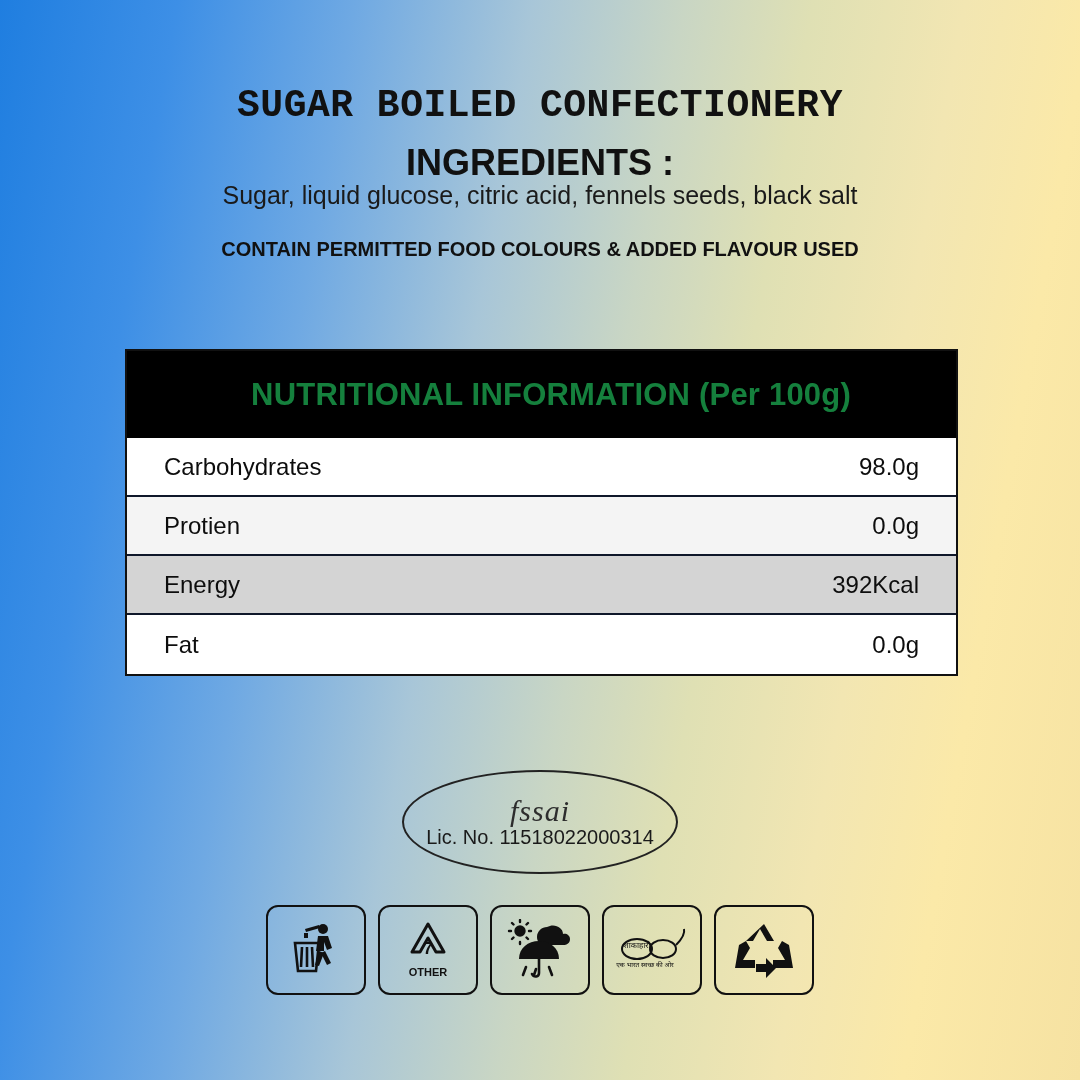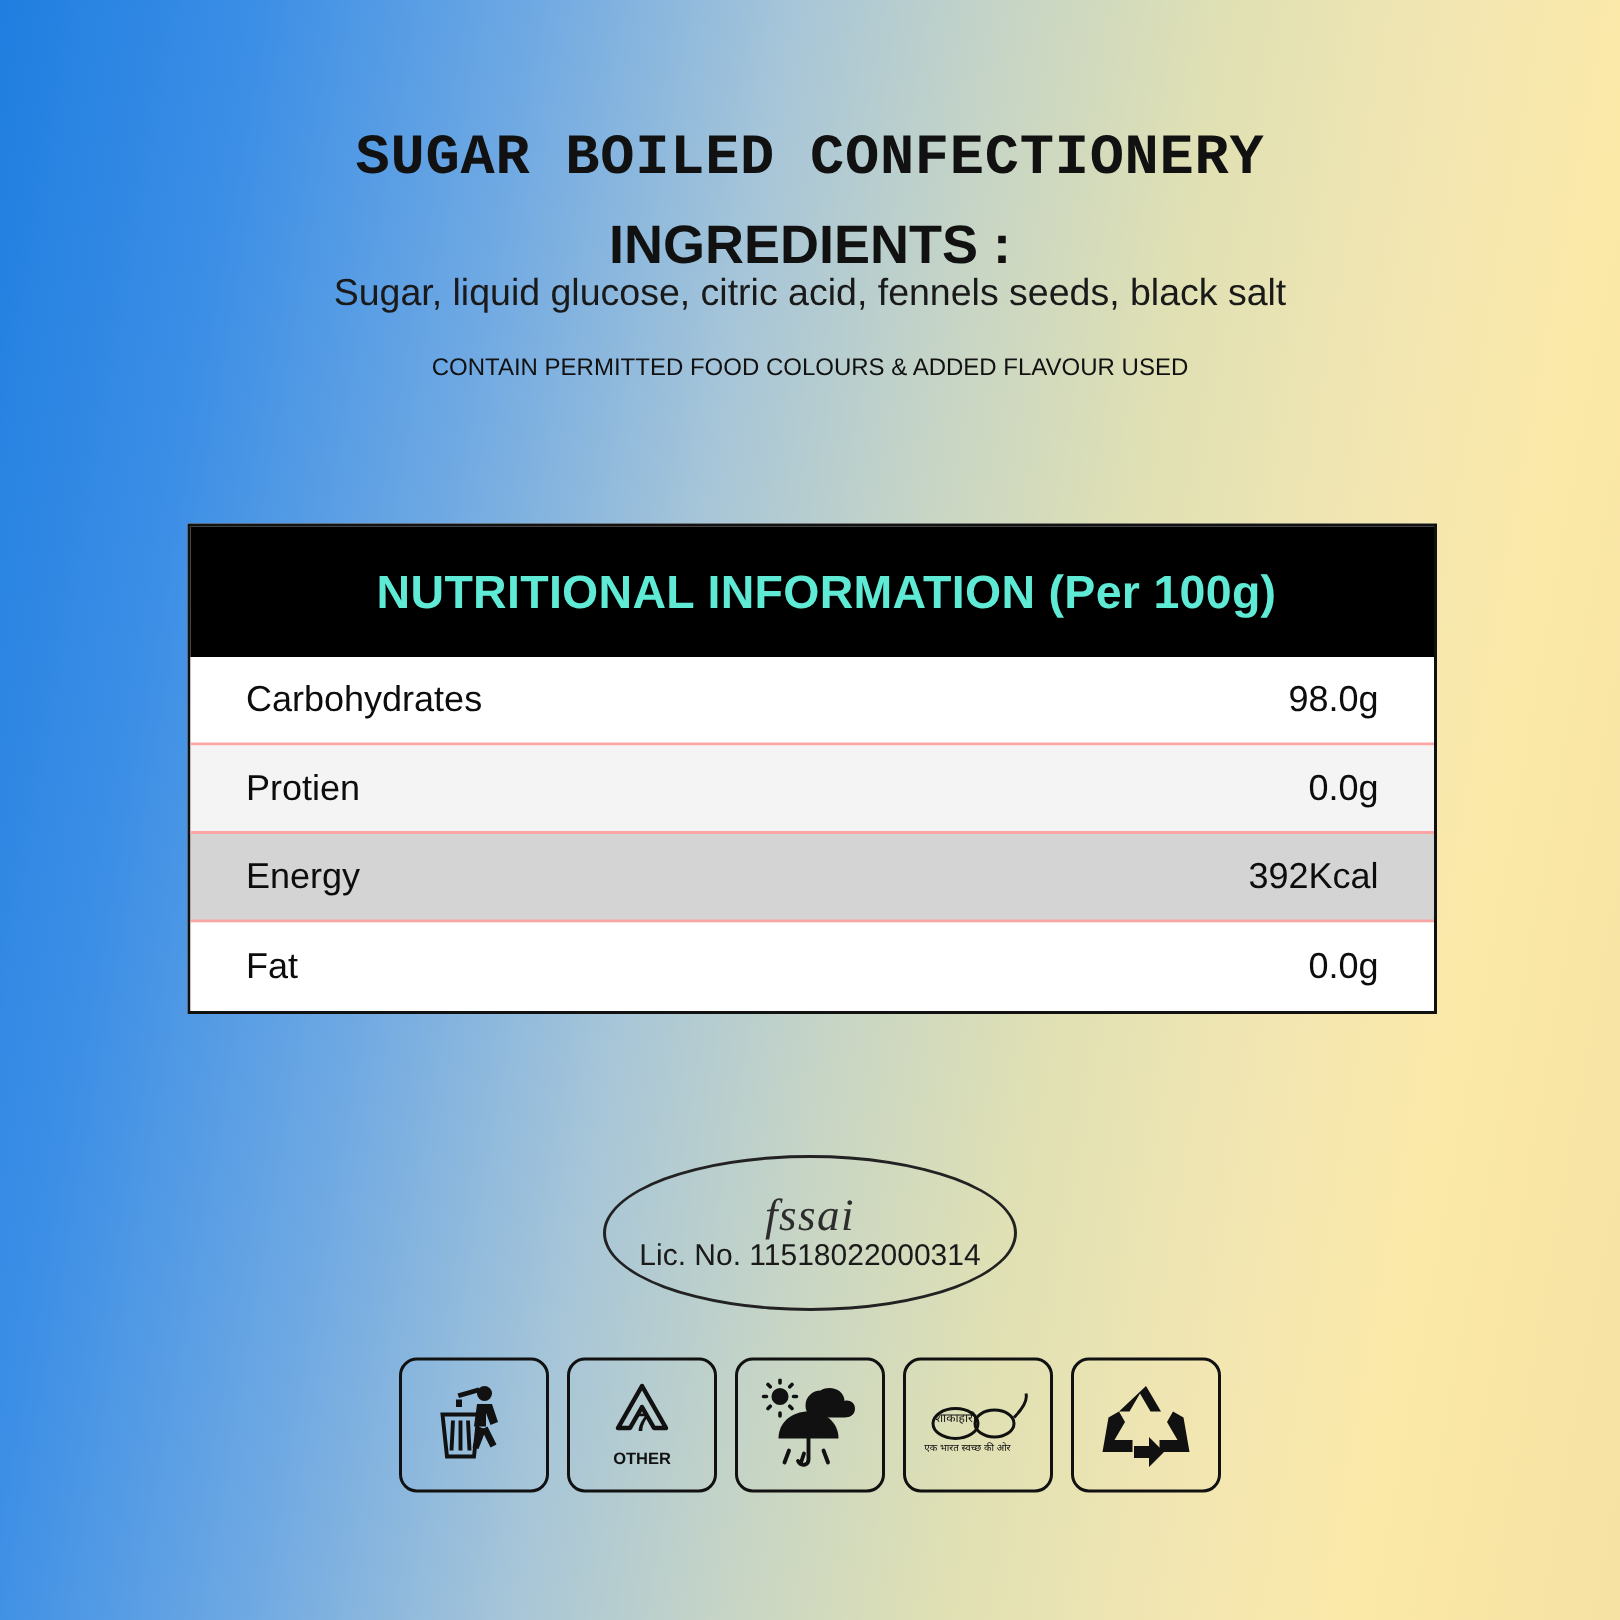--- a/index.html
+++ b/index.html
@@ -65,54 +65,54 @@
     font-size: 25px;
     font-weight: normal;
     color: #1a1a1a;
   }
   .colours-note {
     position: absolute;
     top: 234px;
     left: 50%;
     transform: translateX(-50%);
     width: 700px;
-    font-size: 16px;
-    font-weight: normal;
+    font-size: 20px;
+    font-weight: bold;
     line-height: 1.5;
     color: #111111;
   }
 
   .nutri-table {
     position: absolute;
     top: 349px;
     left: 125px;
     width: 833px;
     border: 2px solid #111;
     box-sizing: border-box;
     background: #ffffff;
   }
   .nutri-header {
     background: #000000;
-    color: #5eead4;
+    color: #15803d;
     font-size: 31px;
     font-weight: bold;
     height: 87px;
     line-height: 87px;
     text-align: center;
     letter-spacing: 0.2px;
     padding-left: 19px;
   }
   .nutri-row {
     display: flex;
     align-items: center;
     justify-content: space-between;
     height: 59px;
     padding: 0 37px;
     box-sizing: border-box;
-    border-bottom: 2px solid #fca5a5;
+    border-bottom: 2px solid #0f172a;
     font-size: 24px;
   }
   .nutri-row:last-child {
     border-bottom: none;
   }
   .nutri-row.odd { background: #ffffff; }
   .nutri-row.even { background: #d4d4d4; }
   .nutri-row.light { background: #f4f4f4; }
   .nutri-name {
     text-align: left;

